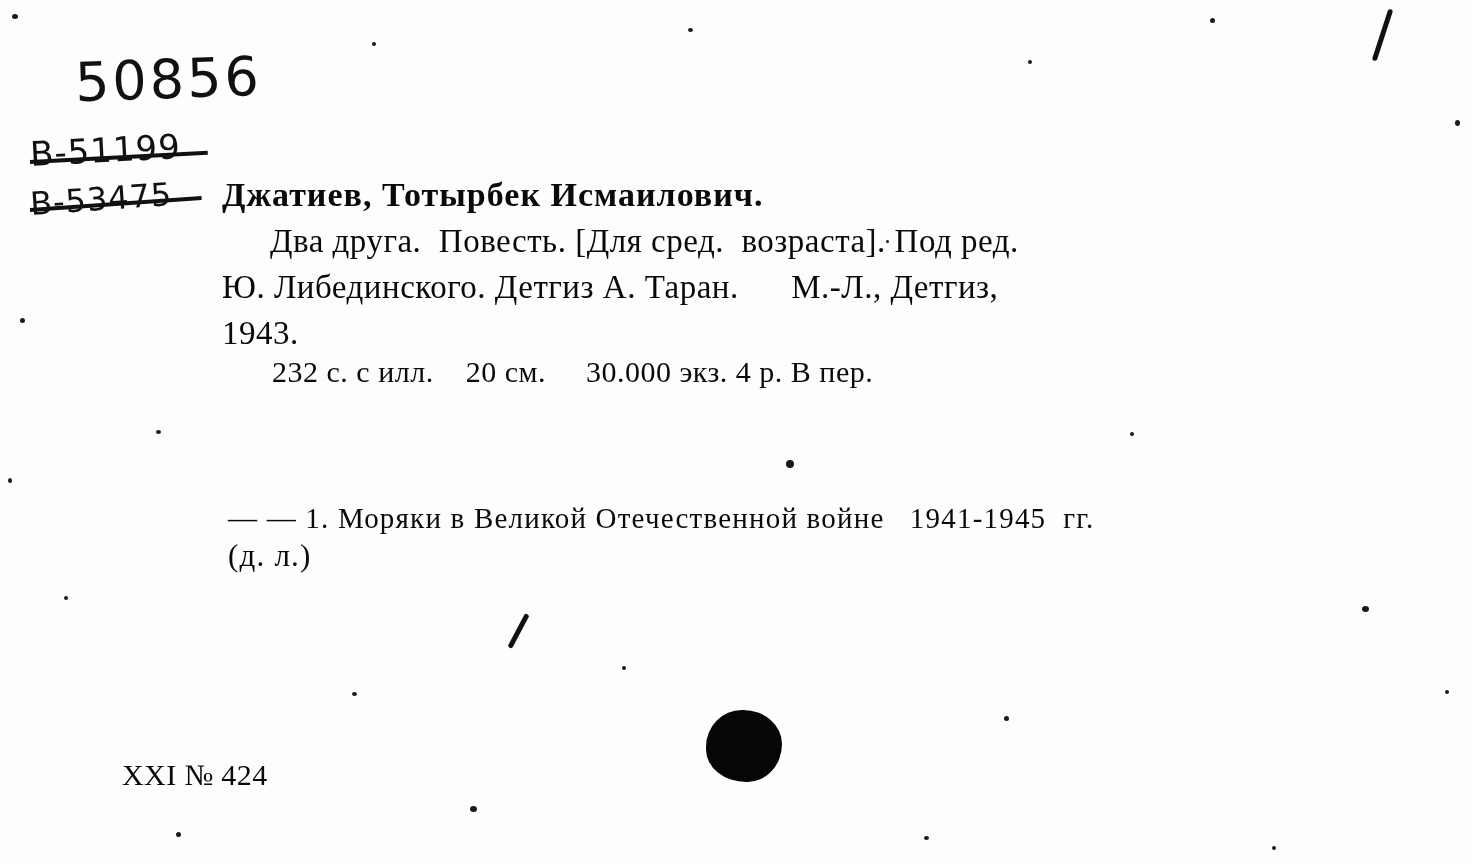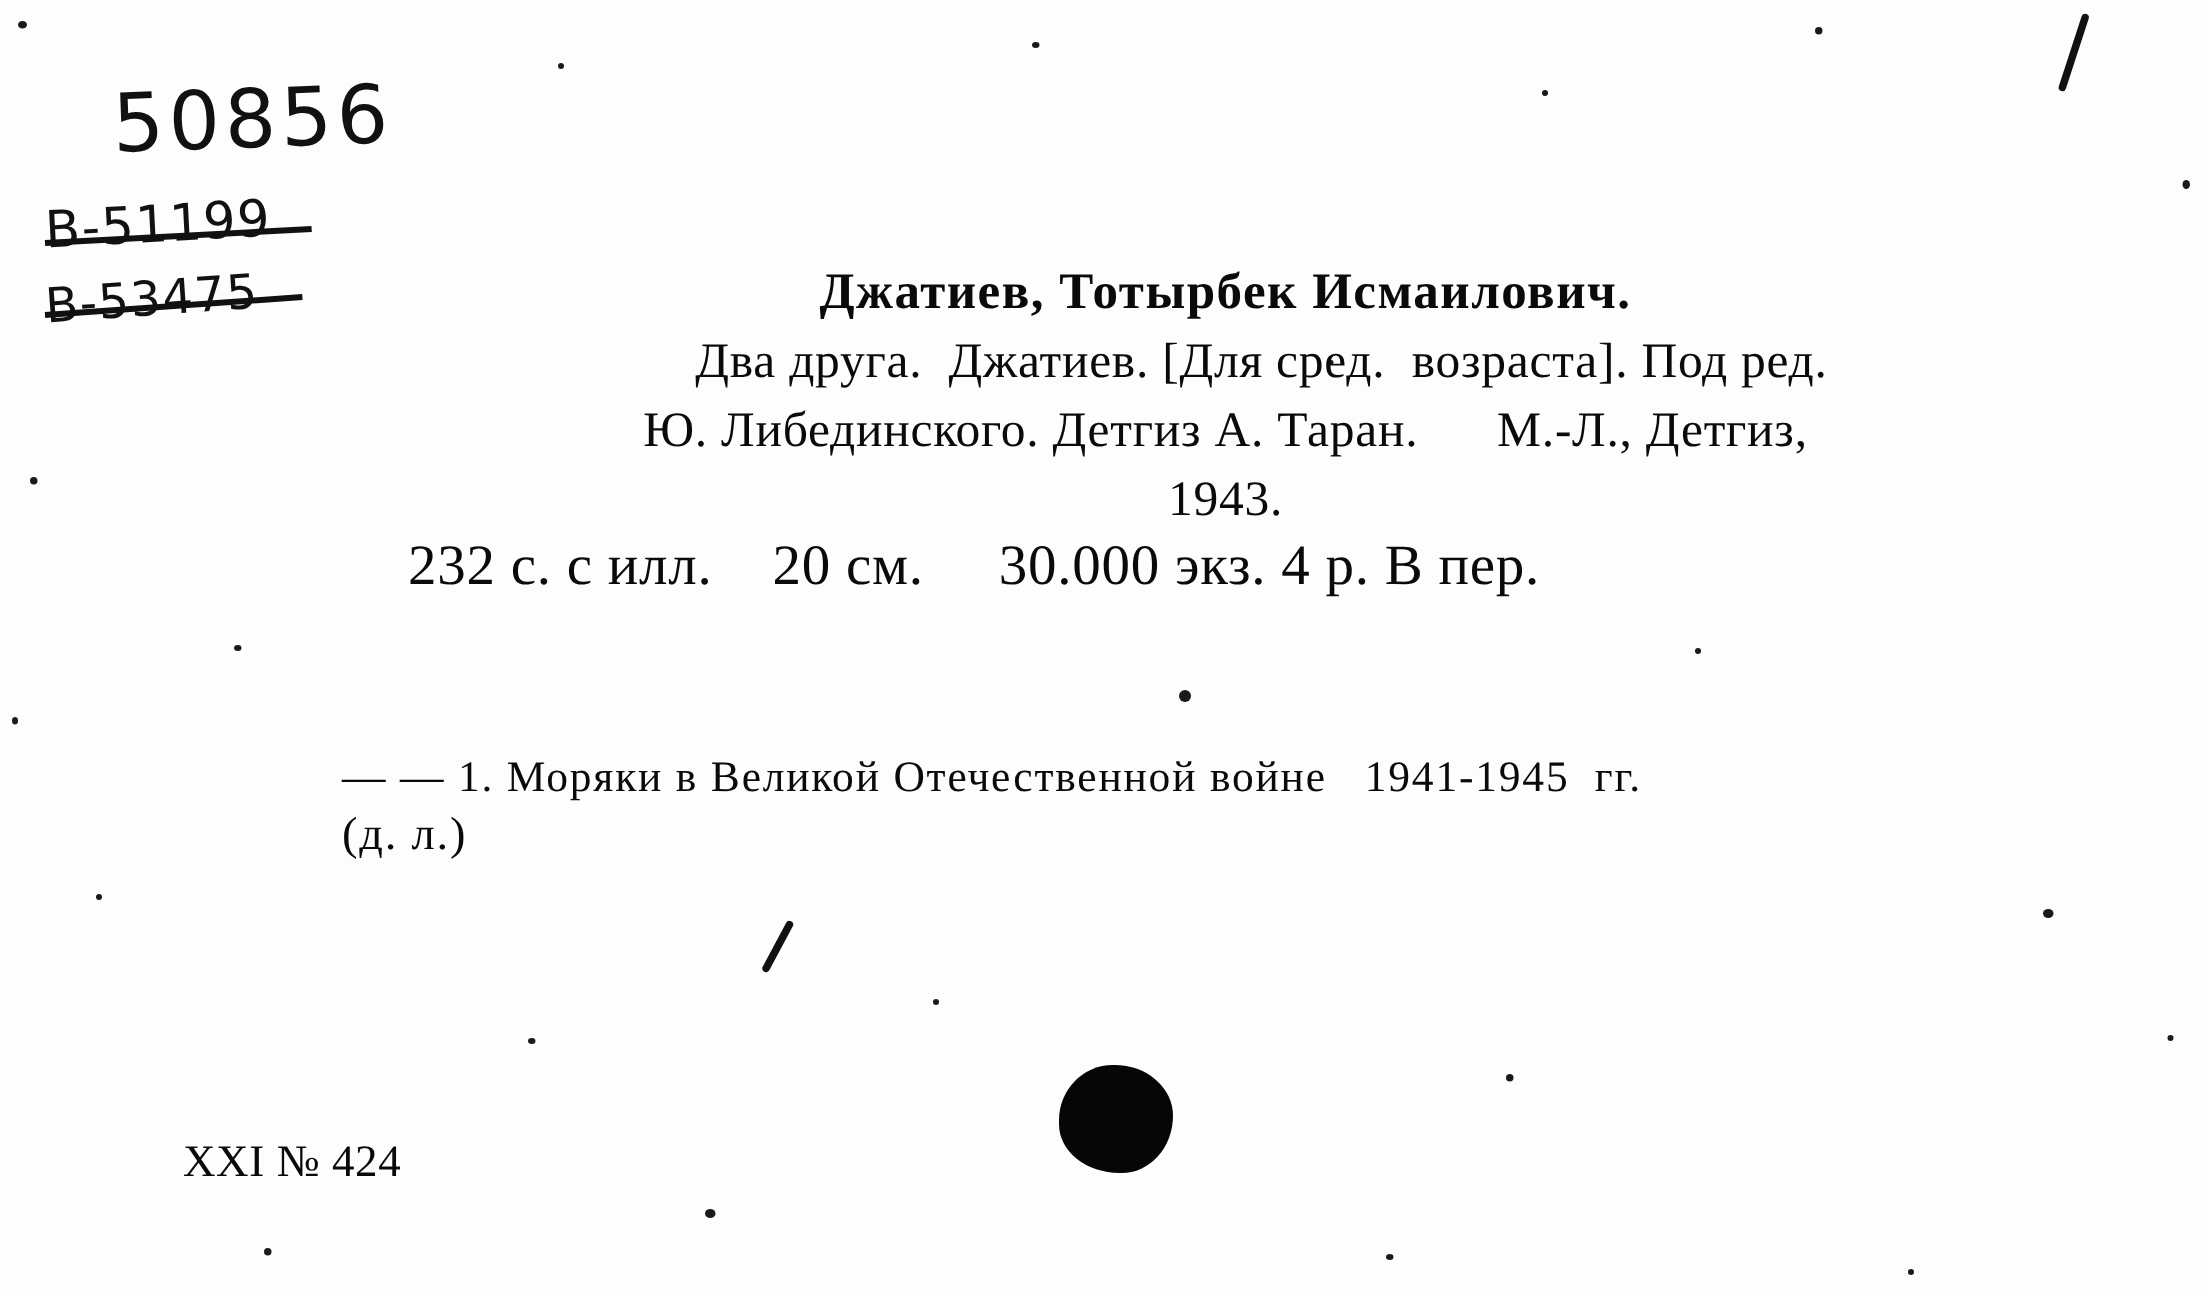--- a/index.html
+++ b/index.html
@@ -63,40 +63,39 @@
     height: 4px;
     transform-origin: left center;
   }
 
   
   .body-block {
     position: absolute;
     left: 222px;
     top: 172px;
     width: 1190px;
-    text-align: center;
   }
   .line {
     font-size: 33px;
     line-height: 46px;
     white-space: pre;
     letter-spacing: 0.5px;
   }
   .author {
     font-weight: bold;
     font-size: 34px;
     letter-spacing: 1px;
   }
   .indent1 { padding-left: 48px; }
 
   .phys {
     position: absolute;
     left: 272px;
     top: 355px;
-    font-size: 38px;
+    font-size: 30px;
     white-space: pre;
     letter-spacing: 0.5px;
   }
 
   
   .tracing {
     position: absolute;
     left: 228px;
     top: 496px;
     font-size: 29px;
@@ -202,21 +201,21 @@
   <div class="hand" id="hand-top">50856</div>
 
   <div class="hand" id="hand-mid">В-51199</div>
   <div class="strike" style="left:30px; top:160px; width:178px; transform: rotate(-3deg);"></div>
 
   <div class="hand" id="hand-low">В-53475</div>
   <div class="strike" style="left:30px; top:208px; width:172px; transform: rotate(-4deg);"></div>
 
   <div class="body-block">
     <div class="line author">Джатиев, Тотырбек Исмаилович.</div>
-    <div class="line indent1">Два друга.  Джатиев. [Для сред.  возраста]. Под ред.</div>
+    <div class="line indent1">Два друга.  Повесть. [Для сред.  возраста]. Под ред.</div>
     <div class="line">Ю. Либединского. Детгиз А. Таран.      М.-Л., Детгиз,</div>
     <div class="line">1943.</div>
   </div>
 
   <div class="phys">232 с. с илл.    20 см.     30.000 экз. 4 р. В пер.</div>
 
   <div class="tracing">— — 1. Моряки в Великой Отечественной войне   1941-1945  гг.</div>
   <div class="tracing-2">(д. л.)</div>
 
   <div class="footer-left">

